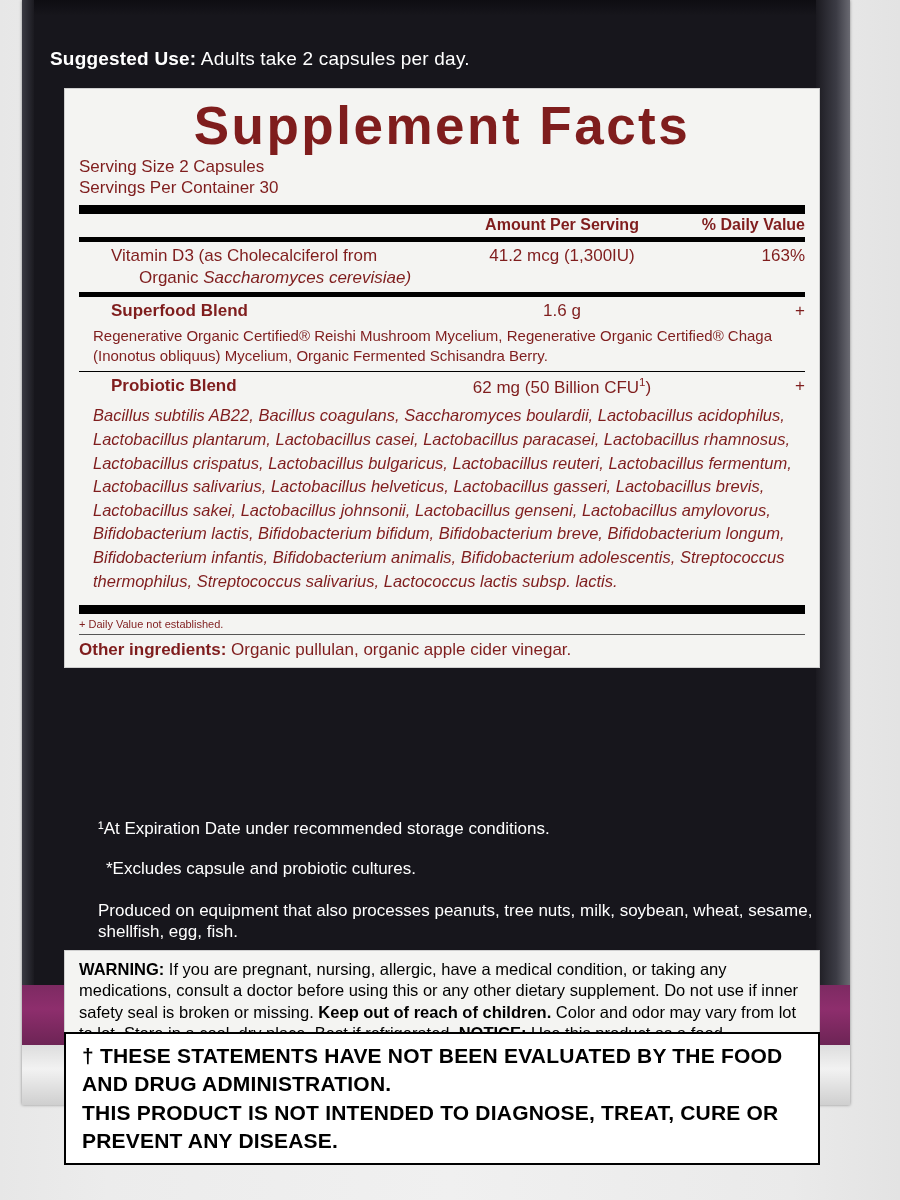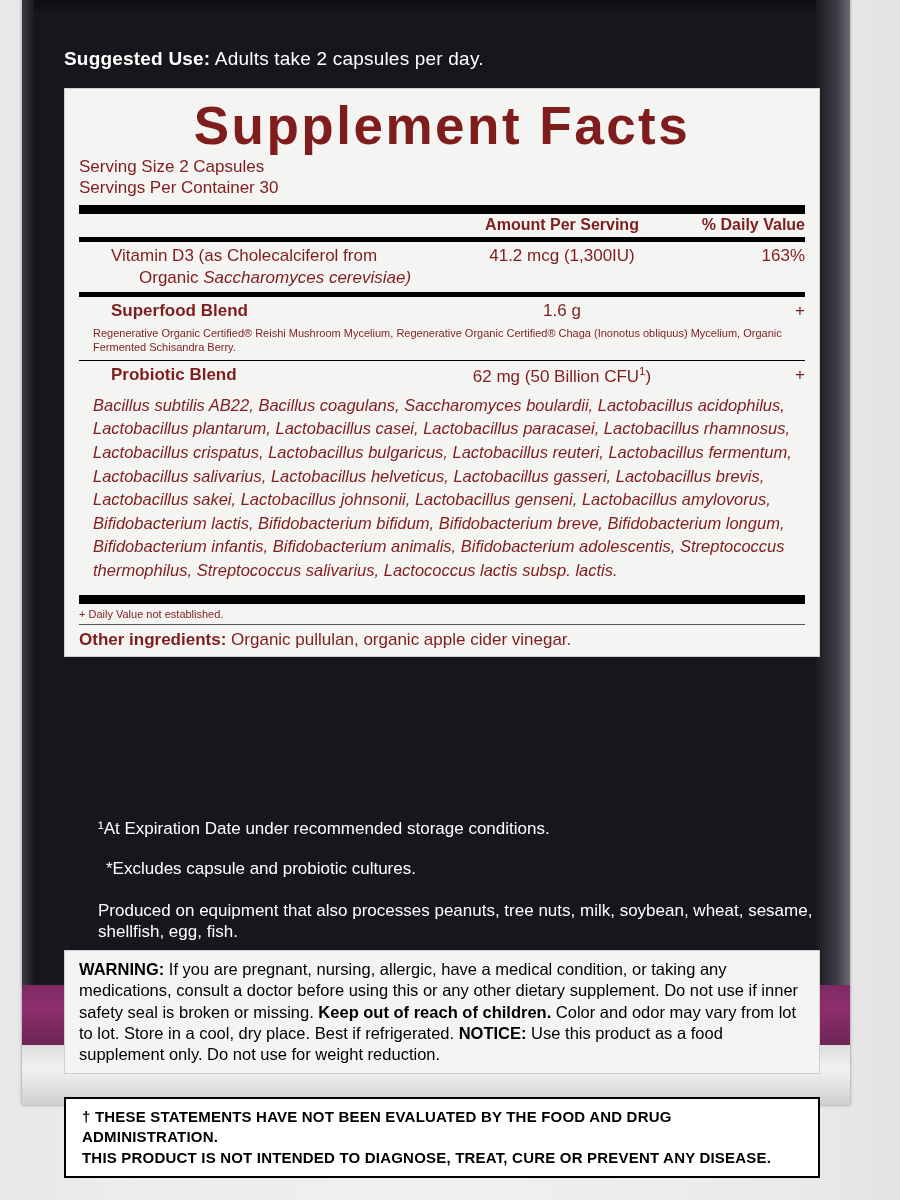--- a/index.html
+++ b/index.html
@@ -63,21 +63,21 @@
     left: 22px;
     top: 1045px;
     width: 828px;
     height: 60px;
     background: linear-gradient(180deg,#dddddd,#f2f2f2 40%, #cfcfcf);
   }
 
   
   #suggested-use {
     position: absolute;
-    left: 64px;
+    left: 50px;
     top: 48px;
     width: 760px;
     color: #ffffff;
     font-size: 19px;
     letter-spacing: .2px;
     white-space: nowrap;
   }
   #suggested-use b { font-weight: bold; }
 
   
@@ -132,21 +132,21 @@
   }
   .hdr-row .c-name { flex: 1 1 auto; }
   .hdr-row .c-amt  { width: 250px; text-align: center; font-weight: bold;}
   .hdr-row .c-dv   { width: 118px; text-align: right; font-weight: bold;}
 
   .bold { font-weight: bold; }
   .ital { font-style: italic; }
   .indent { padding-left: 28px; }
 
   .blend-desc {
-    font-size: 11px;
+    font-size: 15px;
     line-height: 1.33;
     padding: 1px 14px 5px 28px;
   }
   .probiotic-list {
     font-size: 16.5px;
     font-style: italic;
     line-height: 1.43;
     padding: 3px 14px 6px 28px;
   }
 
@@ -180,27 +180,27 @@
     line-height: 1.29;
     padding: 8px 12px 8px 14px;
     box-sizing: border-box;
     border: 1px solid #cfcfcf;
   }
 
   
   #fda {
     position: absolute;
     left: 64px;
-    top: 1097px;
+    top: 1032px;
     width: 756px;
     background: #ffffff;
     border: 2px solid #000;
     box-sizing: border-box;
     padding: 8px 10px 8px 16px;
-    font-size: 15px;
+    font-size: 21px;
     font-weight: bold;
     letter-spacing: .2px;
     line-height: 1.35;
     color: #000;
   }
 
   sup { font-size: .68em; vertical-align: super; }
 </style>
 </head>
 <body>

